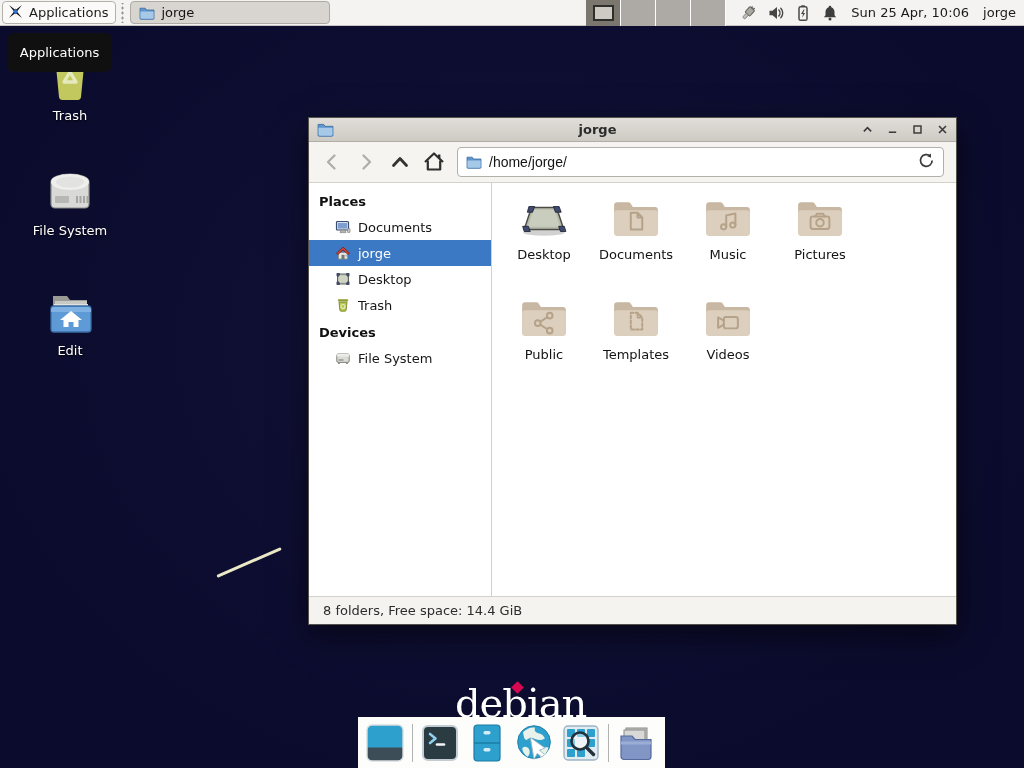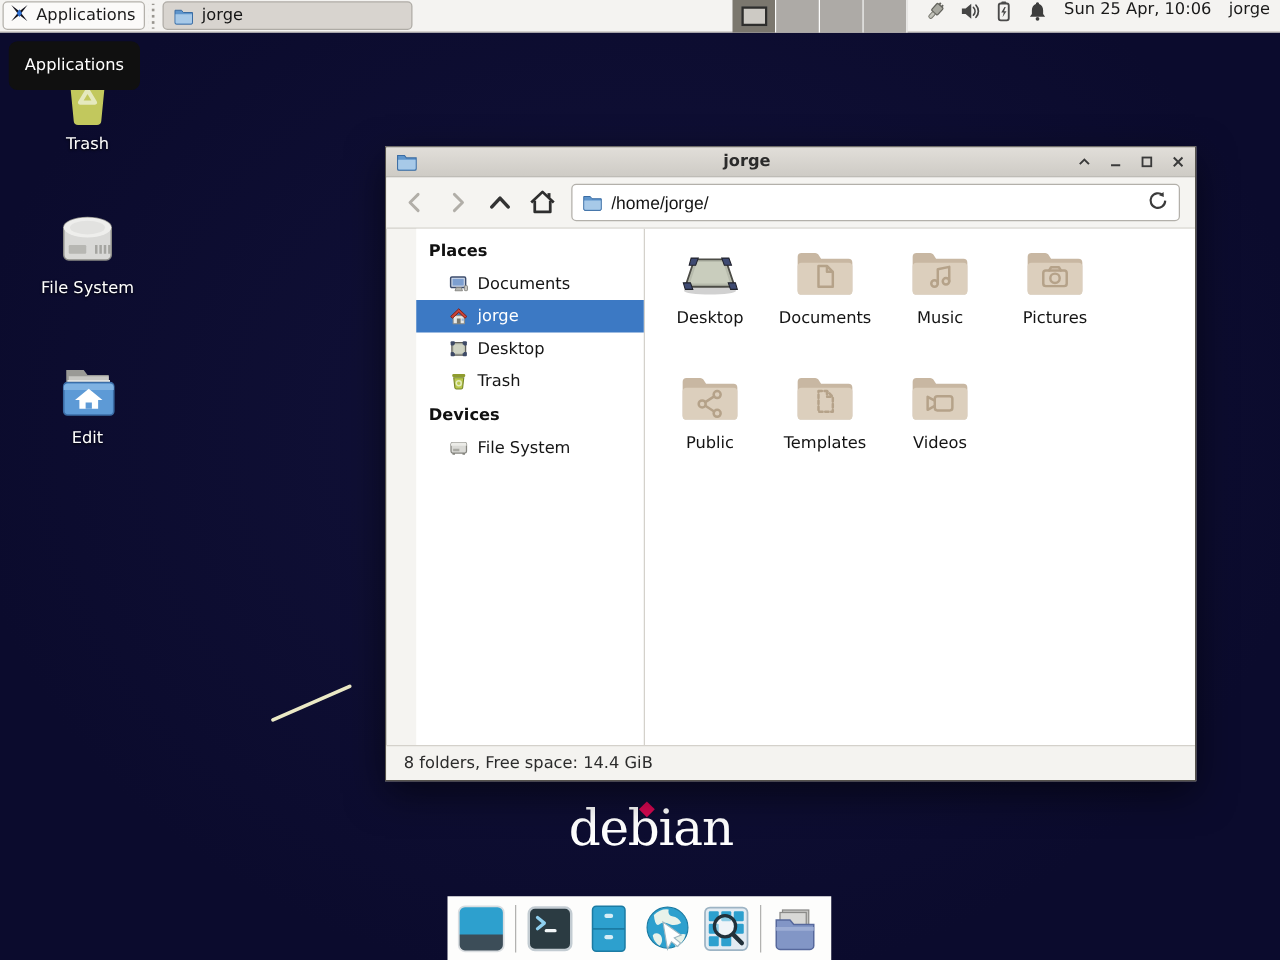--- a/index.html
+++ b/index.html
@@ -24,21 +24,21 @@
   .panel-handle {
     width:7px; height:20px; margin-left:3px;
     background-image:radial-gradient(#97948e 1px, transparent 1.2px);
     background-size:5px 5px; background-position:center;
   }
   .task-btn {
     margin-left:4px; width:200px; height:23px; display:flex; align-items:center; gap:6px;
     padding:0 8px; background:#d8d4cf; border:1px solid #aeaba5;
     border-radius:4px; font-size:13px; color:#141414;
   }
-  .panel-right { margin-left:auto; display:flex; align-items:flex-start; height:26px; }
+  .panel-right { margin-left:auto; display:flex; align-items:center; height:26px; }
   .ws-switcher { display:flex; height:26px; }
   .ws-cell { width:35px; height:26px; background:#adaaa6; border-right:1px solid #fcfcfc; position:relative; }
   .ws-cell.active { background:#7b776e; }
   .ws-cell.active .ws-win {
     position:absolute; left:7px; top:5px; width:21px; height:16px;
     background:#cdcac4; border:2px solid #2e2e2c;
   }
   .tray { display:flex; align-items:center; gap:9px; margin-left:14px; }
   .tray-icon { width:18px; height:18px; display:flex; align-items:center; justify-content:center; }
   .clock { font-size:13px; margin-left:12px; white-space:nowrap; }
@@ -90,40 +90,40 @@
     flex:1; height:30px; margin-left:6px; background:#fff;
     border:1px solid #b3b0aa; border-radius:4px;
     display:flex; align-items:center; padding:0 8px; gap:7px;
   }
   .pathbar input {
     flex:1; border:none; outline:none; font-size:14px; color:#141414;
     font-family:Liberation Sans, sans-serif; background:transparent;
   }
 
   .win-body { flex:1; display:flex; min-height:0; }
-  .sidebar { width:183px; background:#fff; border-right:1px solid #d4d1cb; padding-top:4px; font-size:13px;margin-left:24px; }
+  .sidebar { width:183px; background:#fff; border-right:1px solid #d4d1cb; padding-top:4px; font-size:13px; }
   .sb-heading { font-weight:bold; padding:7px 10px 5px 10px; color:#111; }
   .sb-item { height:26px; display:flex; align-items:center; gap:7px; padding-left:26px; color:#161616; }
   .sb-item.selected { background:#3c79c4; color:#fff; }
   .sb-item svg { flex:0 0 auto; }
 
   .files-area { flex:1; background:#fff; padding:12px 0 0 6px; display:flex; flex-wrap:wrap; align-content:flex-start; }
   .file-cell { width:92px; height:96px; display:flex; flex-direction:column; align-items:center; margin:2px 0; }
   .file-cell .ficon { width:50px; height:44px; }
   .file-cell .flabel { margin-top:6px; font-size:13px; color:#141414; text-align:center; white-space:nowrap; }
   .fglyph { stroke:#b5a289; stroke-width:1.9; fill:none; stroke-linejoin:round; stroke-linecap:round; }
 
   .statusbar {
     height:28px; background:#f4f3f0; border-top:1px solid #d4d1cb;
     font-size:13px; color:#2c2c2c; display:flex; align-items:center; padding-left:14px;
   }
 
   
   .debian {
-    position:absolute; left:455px; top:640px; color:#fff;
+    position:absolute; left:455px; top:680px; color:#fff;
     font-family:"DejaVu Serif","Liberation Serif",serif;
     font-size:40px; letter-spacing:-1px; z-index:4;text-align:center;
   }
   .debian .i-dot {
     position:absolute; left:58px; top:3px; width:9px; height:9px;
     background:#d70751; transform:rotate(45deg);
   }
 
   
   .dock {

